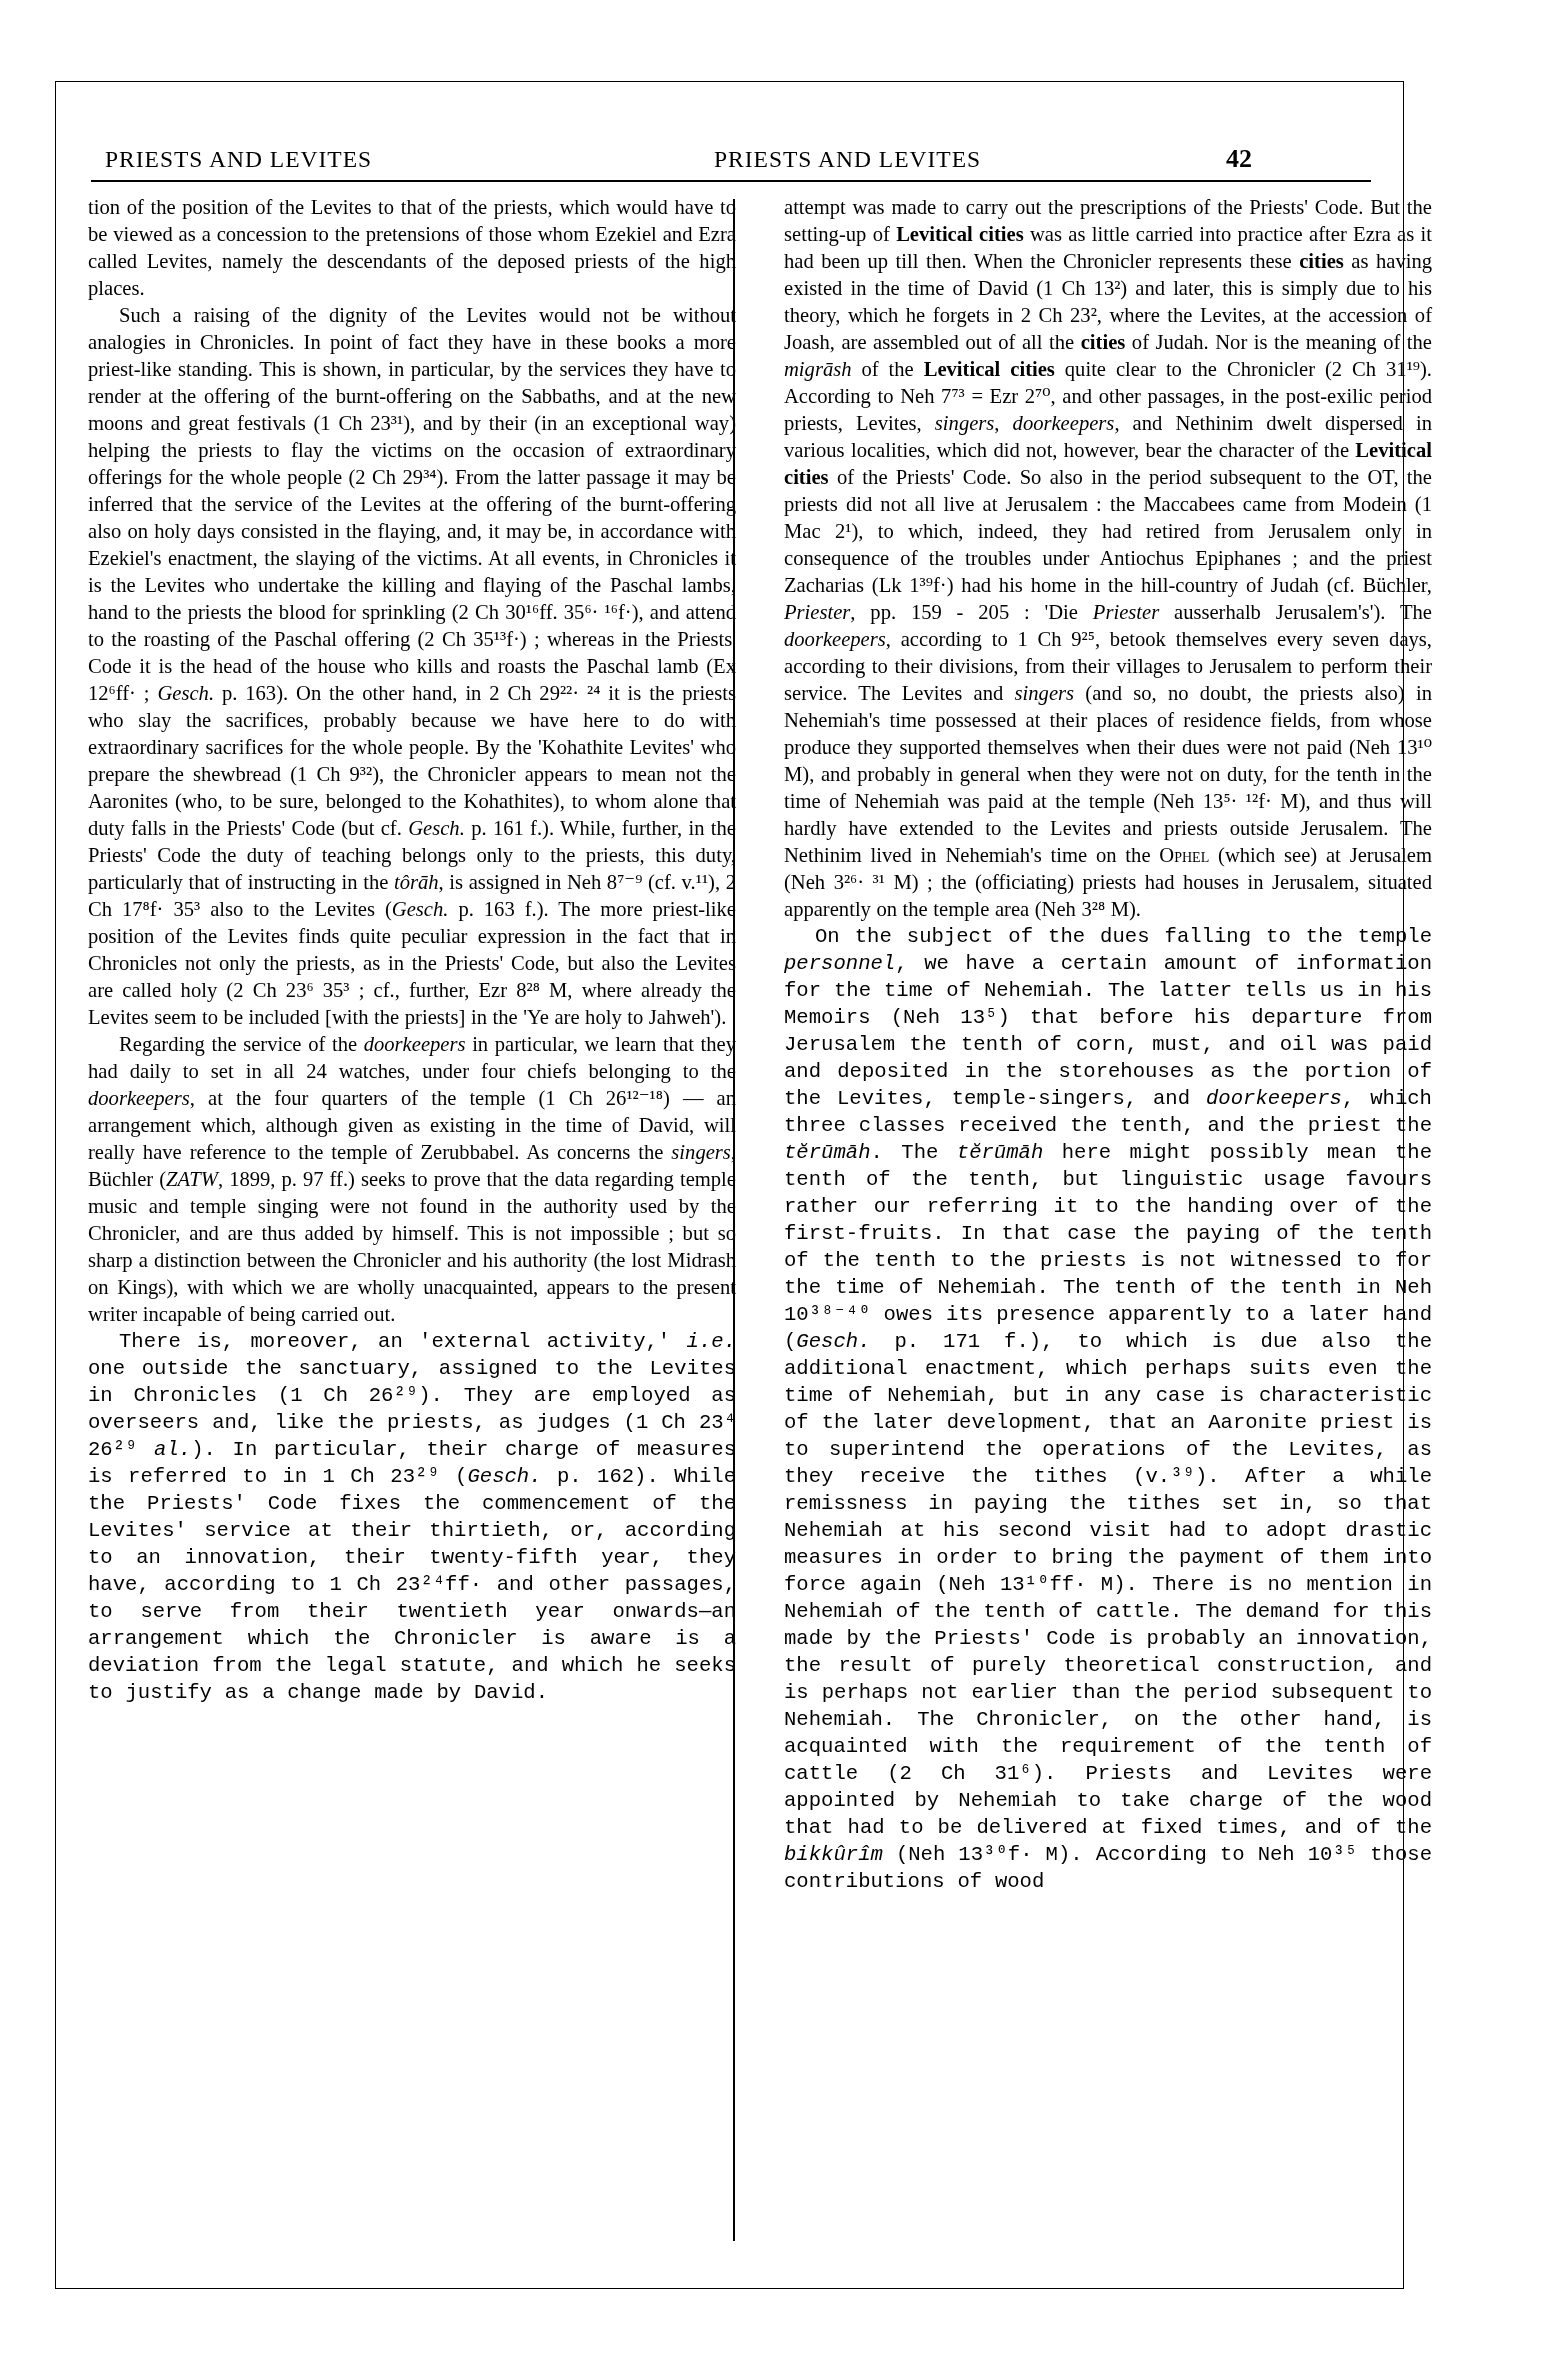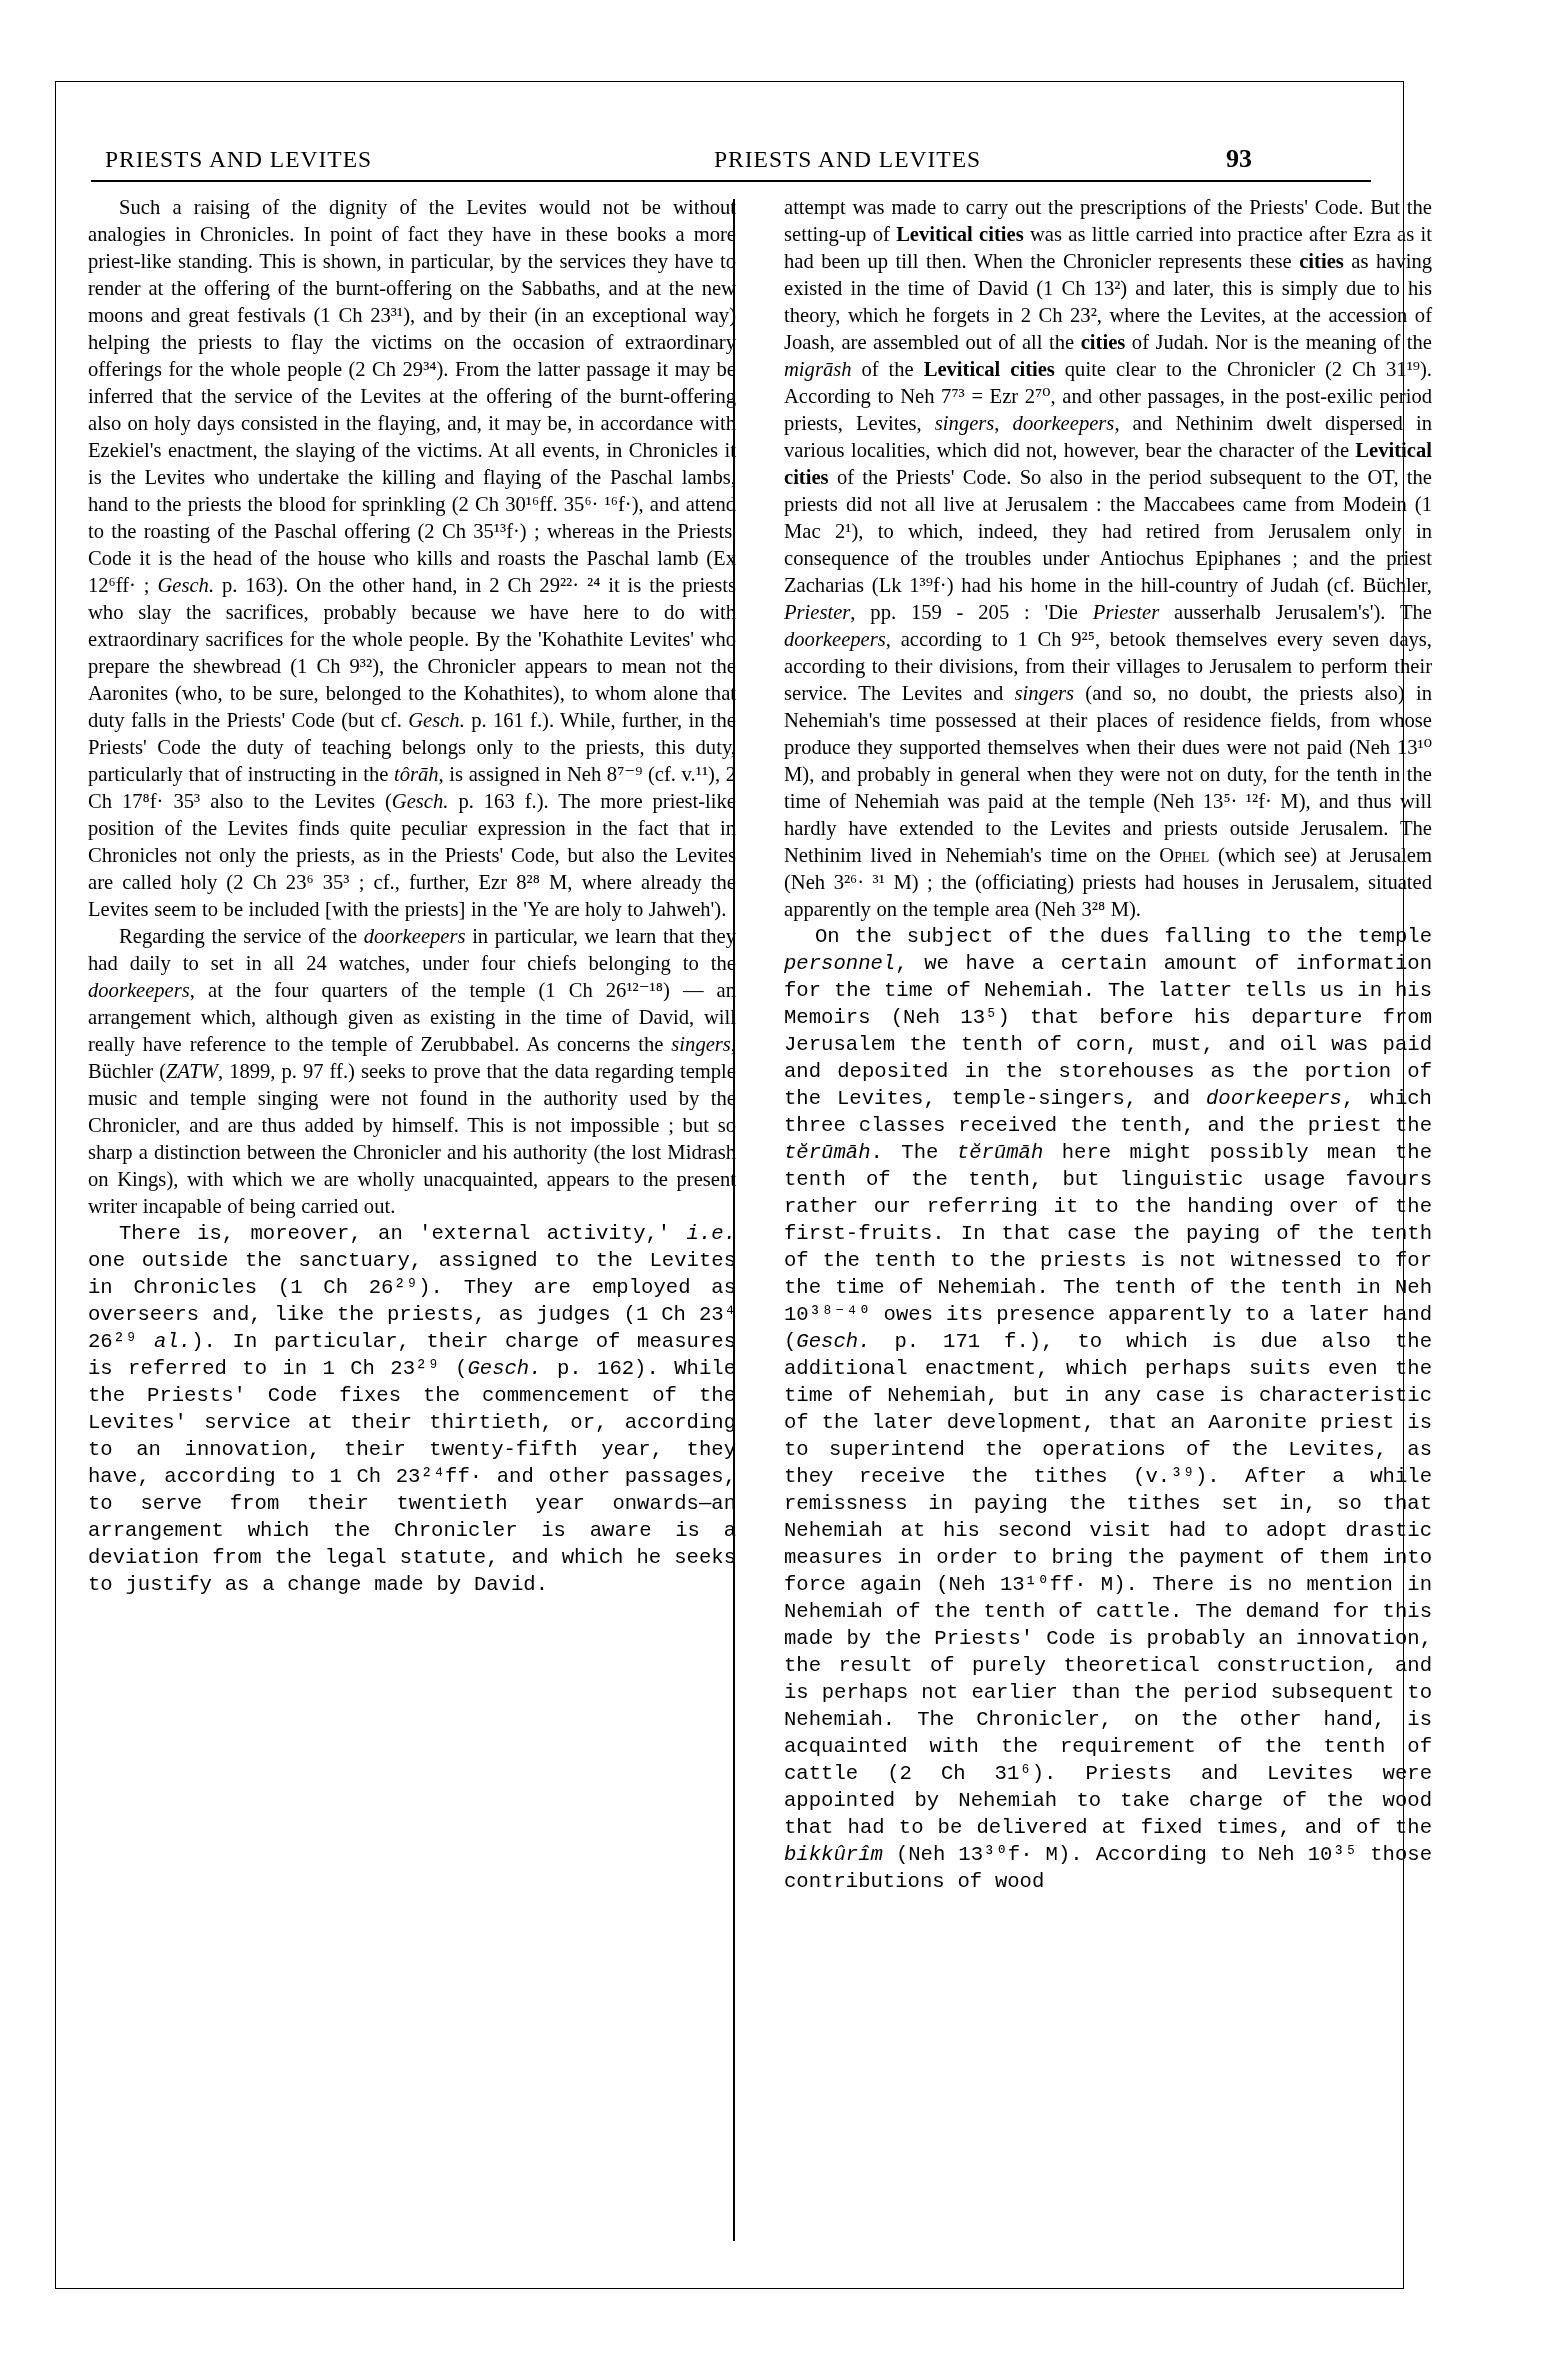--- a/index.html
+++ b/index.html
@@ -102,27 +102,28 @@
   .sc { font-variant: small-caps; }
 </style>
 </head>
 <body>
 
 <div id="page-frame"></div>
 
 <div id="running-head">
   <div class="head-text left-head">Priests and Levites</div>
   <div class="head-text right-head">Priests and Levites</div>
-  <div id="page-number">93</div>
+  <div id="page-number">42</div>
 </div>
 
 <div id="head-rule"></div>
 <div id="column-rule"></div>
 
 <div class="column" id="col-left">
+    <p class="no-indent">tion of the position of the Levites to that of the priests, which would have to be viewed as a concession to the pretensions of those whom Ezekiel and Ezra called Levites, namely the descendants of the deposed priests of the high places.</p>
     <p>Such a raising of the dignity of the Levites would not be without analogies in Chronicles. In point of fact they have in these books a more priest-like standing. This is shown, in particular, by the services they have to render at the offering of the burnt-offering on the Sabbaths, and at the new moons and great festivals (1 Ch 23³¹), and by their (in an exceptional way) helping the priests to flay the victims on the occasion of extraordinary offerings for the whole people (2 Ch 29³⁴). From the latter passage it may be inferred that the service of the Levites at the offering of the burnt-offering also on holy days consisted in the flaying, and, it may be, in accordance with Ezekiel's enactment, the slaying of the victims. At all events, in Chronicles it is the Levites who undertake the killing and flaying of the Paschal lambs, hand to the priests the blood for sprinkling (2 Ch 30¹⁶ff. 35⁶· ¹⁶f·), and attend to the roasting of the Paschal offering (2 Ch 35¹³f·) ; whereas in the Priests' Code it is the head of the house who kills and roasts the Paschal lamb (Ex 12⁶ff· ; <i class="it">Gesch.</i> p. 163). On the other hand, in 2 Ch 29²²· ²⁴ it is the priests who slay the sacrifices, probably because we have here to do with extraordinary sacrifices for the whole people. By the 'Kohathite Levites' who prepare the shewbread (1 Ch 9³²), the Chronicler appears to mean not the Aaronites (who, to be sure, belonged to the Kohathites), to whom alone that duty falls in the Priests' Code (but cf. <i class="it">Gesch.</i> p. 161 f.). While, further, in the Priests' Code the duty of teaching belongs only to the priests, this duty, particularly that of instructing in the <i class="it">tôrāh</i>, is assigned in Neh 8⁷⁻⁹ (cf. v.¹¹), 2 Ch 17⁸f· 35³ also to the Levites (<i class="it">Gesch.</i> p. 163 f.). The more priest-like position of the Levites finds quite peculiar expression in the fact that in Chronicles not only the priests, as in the Priests' Code, but also the Levites are called holy (2 Ch 23⁶ 35³ ; cf., further, Ezr 8²⁸ M, where already the Levites seem to be included [with the priests] in the 'Ye are holy to Jahweh').</p>
     <p>Regarding the service of the <i class="it">doorkeepers</i> in particular, we learn that they had daily to set in all 24 watches, under four chiefs belonging to the <i class="it">doorkeepers</i>, at the four quarters of the temple (1 Ch 26¹²⁻¹⁸) — an arrangement which, although given as existing in the time of David, will really have reference to the temple of Zerubbabel. As concerns the <i class="it">singers</i>, Büchler (<i class="it">ZATW</i>, 1899, p. 97 ff.) seeks to prove that the data regarding temple music and temple singing were not found in the authority used by the Chronicler, and are thus added by himself. This is not impossible ; but so sharp a distinction between the Chronicler and his authority (the lost Midrash on Kings), with which we are wholly unacquainted, appears to the present writer incapable of being carried out.</p>
     <p>There is, moreover, an 'external activity,' <i class="it">i.e.</i> one outside the sanctuary, assigned to the Levites in Chronicles (1 Ch 26²⁹). They are employed as overseers and, like the priests, as judges (1 Ch 23⁴ 26²⁹ <i class="it">al.</i>). In particular, their charge of measures is referred to in 1 Ch 23²⁹ (<i class="it">Gesch.</i> p. 162). While the Priests' Code fixes the commencement of the Levites' service at their thirtieth, or, according to an innovation, their twenty-fifth year, they have, according to 1 Ch 23²⁴ff· and other passages, to serve from their twentieth year onwards—an arrangement which the Chronicler is aware is a deviation from the legal statute, and which he seeks to justify as a change made by David.</p>
   </div>
 <div class="column" id="col-right">
     <p class="no-indent">attempt was made to carry out the prescriptions of the Priests' Code. But the setting-up of <b class="bd">Levitical</b> <b class="bd">cities</b> was as little carried into practice after Ezra as it had been up till then. When the Chronicler represents these <b class="bd">cities</b> as having existed in the time of David (1 Ch 13²) and later, this is simply due to his theory, which he forgets in 2 Ch 23², where the Levites, at the accession of Joash, are assembled out of all the <b class="bd">cities</b> of Judah. Nor is the meaning of the <i class="it">migrāsh</i> of the <b class="bd">Levitical</b> <b class="bd">cities</b> quite clear to the Chronicler (2 Ch 31¹⁹). According to Neh 7⁷³ = Ezr 2⁷⁰, and other passages, in the post-exilic period priests, Levites, <i class="it">singers</i>, <i class="it">doorkeepers</i>, and Nethinim dwelt dispersed in various localities, which did not, however, bear the character of the <b class="bd">Levitical</b> <b class="bd">cities</b> of the Priests' Code. So also in the period subsequent to the OT, the priests did not all live at Jerusalem : the Maccabees came from Modein (1 Mac 2¹), to which, indeed, they had retired from Jerusalem only in consequence of the troubles under Antiochus Epiphanes ; and the priest Zacharias (Lk 1³⁹f·) had his home in the hill-country of Judah (cf. Büchler, <i class="it">Priester</i>, pp. 159 - 205 : 'Die <i class="it">Priester</i> ausserhalb Jerusalem's'). The <i class="it">doorkeepers</i>, according to 1 Ch 9²⁵, betook themselves every seven days, according to their divisions, from their villages to Jerusalem to perform their service. The Levites and <i class="it">singers</i> (and so, no doubt, the priests also) in Nehemiah's time possessed at their places of residence fields, from whose produce they supported themselves when their dues were not paid (Neh 13¹⁰ M), and probably in general when they were not on duty, for the tenth in the time of Nehemiah was paid at the temple (Neh 13⁵· ¹²f· M), and thus will hardly have extended to the Levites and priests outside Jerusalem. The Nethinim lived in Nehemiah's time on the <span class="sc">Ophel</span> (which see) at Jerusalem (Neh 3²⁶· ³¹ M) ; the (officiating) priests had houses in Jerusalem, situated apparently on the temple area (Neh 3²⁸ M).</p>
     <p>On the subject of the dues falling to the temple <i class="it">personnel</i>, we have a certain amount of information for the time of Nehemiah. The latter tells us in his Memoirs (Neh 13⁵) that before his departure from Jerusalem the tenth of corn, must, and oil was paid and deposited in the storehouses as the portion of the Levites, temple-singers, and <i class="it">doorkeepers</i>, which three classes received the tenth, and the priest the <i class="it">tĕrūmāh</i>. The <i class="it">tĕrūmāh</i> here might possibly mean the tenth of the tenth, but linguistic usage favours rather our referring it to the handing over of the first-fruits. In that case the paying of the tenth of the tenth to the priests is not witnessed to for the time of Nehemiah. The tenth of the tenth in Neh 10³⁸⁻⁴⁰ owes its presence apparently to a later hand (<i class="it">Gesch.</i> p. 171 f.), to which is due also the additional enactment, which perhaps suits even the time of Nehemiah, but in any case is characteristic of the later development, that an Aaronite priest is to superintend the operations of the Levites, as they receive the tithes (v.³⁹). After a while remissness in paying the tithes set in, so that Nehemiah at his second visit had to adopt drastic measures in order to bring the payment of them into force again (Neh 13¹⁰ff· M). There is no mention in Nehemiah of the tenth of cattle. The demand for this made by the Priests' Code is probably an innovation, the result of purely theoretical construction, and is perhaps not earlier than the period subsequent to Nehemiah. The Chronicler, on the other hand, is acquainted with the requirement of the tenth of cattle (2 Ch 31⁶). Priests and Levites were appointed by Nehemiah to take charge of the wood that had to be delivered at fixed times, and of the <i class="it">bikkûrîm</i> (Neh 13³⁰f· M). According to Neh 10³⁵ those contributions of wood</p>
   </div>
 
 

